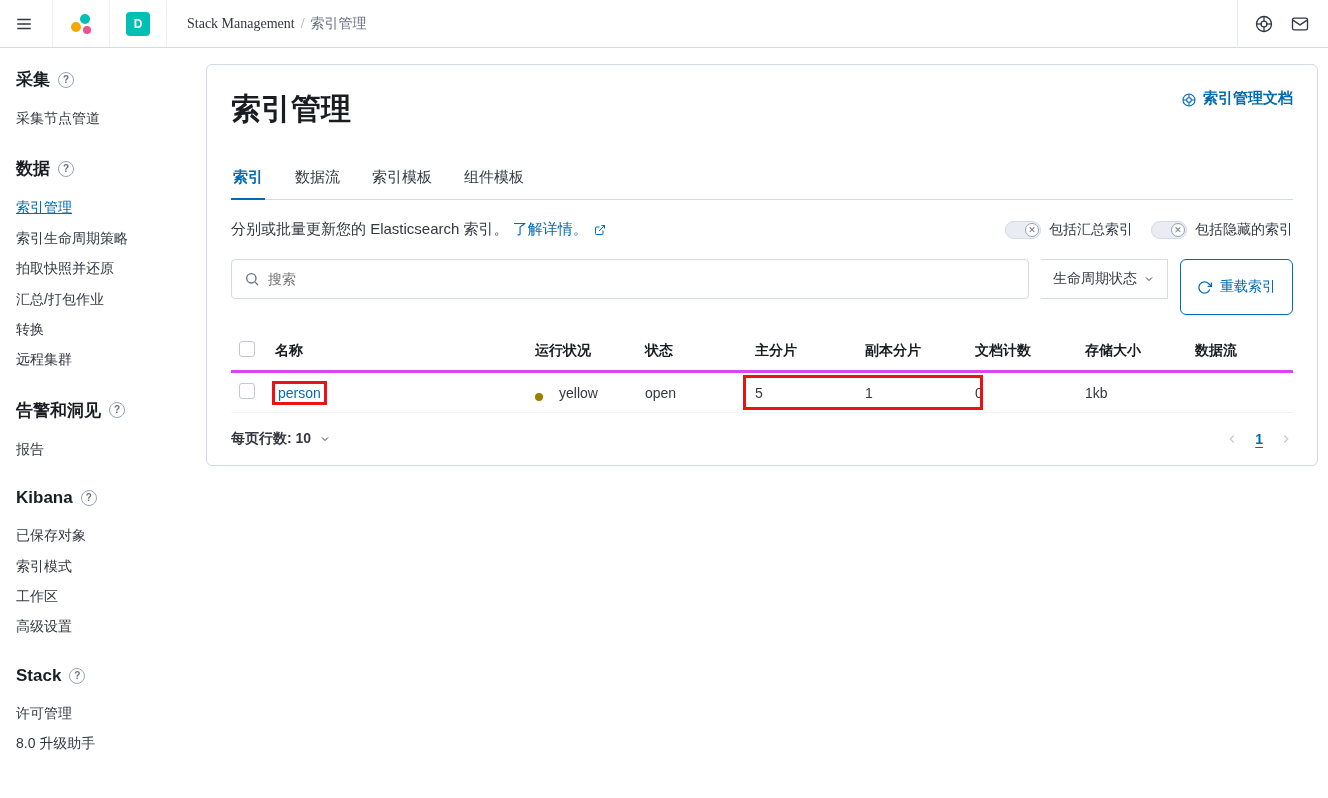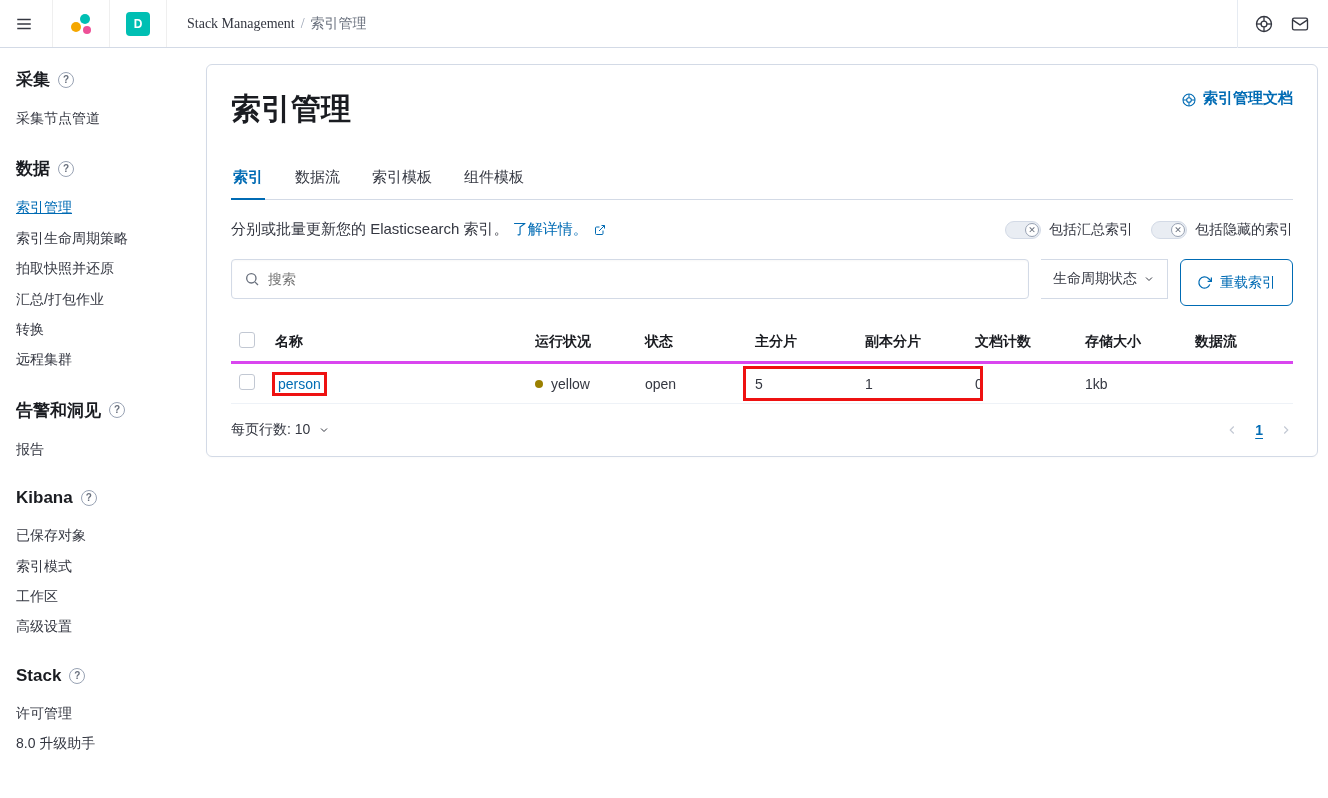--- a/index.html
+++ b/index.html
@@ -90,42 +90,42 @@
   .search input { border:none; outline:none; flex:1; font-size:14px; background:transparent;}
   .filter-btn {
     display:flex; align-items:center; gap:6px; height:40px; padding: 0 12px;
     border:1px solid #d3dae6; border-radius:4px; font-size:14px; cursor:pointer; background:#fff;
     color:#343741;
   }
   .filter-group { display:flex; }
   .filter-group .filter-btn:first-child { border-top-right-radius:0; border-bottom-right-radius:0;}
   .filter-group .filter-btn:last-child { border-top-left-radius:0; border-bottom-left-radius:0; border-left: none;}
   .reload-btn {
-    display:flex; align-items:center; gap:8px; height:47px; padding: 0 16px;
+    display:flex; align-items:center; gap:8px; height:56px; padding: 0 16px;
     border:1px solid #006bb4; color:#006bb4; border-radius:6px; font-size:14px; cursor:pointer; background:#fff;
   }
 
   
   table.data { width:100%; border-collapse: collapse; margin-top: 16px; table-layout: fixed;}
   table.data th, table.data td { text-align:left; padding: 10px 8px; font-size:14px; }
   table.data th { font-weight:600; color:#1a1c21; border-bottom:3px solid #d946ef; }
   table.data td { border-bottom:1px solid #eef2f7; color:#343741; }
   .chk { width:16px; height:16px; border:1px solid #c2c8d3; border-radius:3px; display:inline-block; background:#fff;}
-  .health { display:flex; align-items:center; gap:8px;}
+  .health { display:flex; align-items:flex-end; gap:16px;}
   .dot { width:8px; height:8px; border-radius:50%; background:#9b8000; display:inline-block;}
   .idx-link { color:#006bb4; text-decoration:none; }
   .hl { outline: 3px solid #e11; outline-offset: 0; display:inline-block; padding: 1px 3px; }
   td.hl-cell { position:relative;}
   .pair-highlight {
     position:absolute; border:3px solid #e11; top:2px; bottom:2px; left:-4px; right:-4px; pointer-events:none;
   }
 
   
   .tfoot { display:flex; justify-content:space-between; align-items:center; margin-top: 16px;}
-  .rows-per { display:flex; align-items:center; gap:8px; color:#343741; cursor:pointer;}
+  .rows-per { display:flex; align-items:center; gap:8px; color:#343741; cursor:pointer;font-weight:bold;}
   .pager { display:flex; align-items:center; gap:12px;}
   .page-num { color:#006bb4; font-weight:700; text-decoration:underline; text-underline-offset:3px; padding:2px 4px;}
   .chev { color:#c2c8d3; }
 
   svg { display:block; }
 </style>
 </head>
 <body>
 
 <div class="header">

